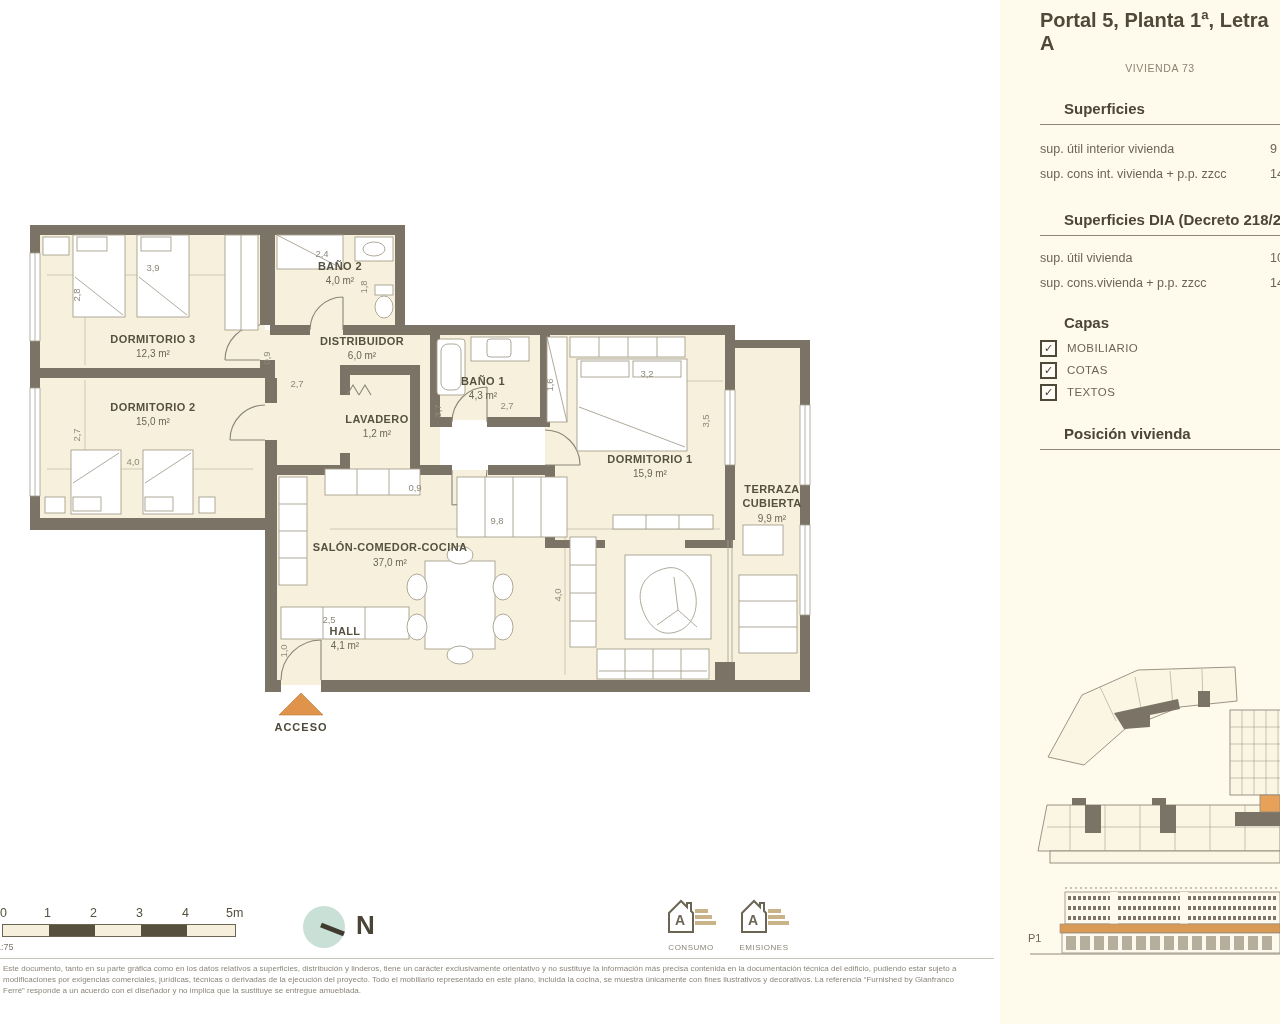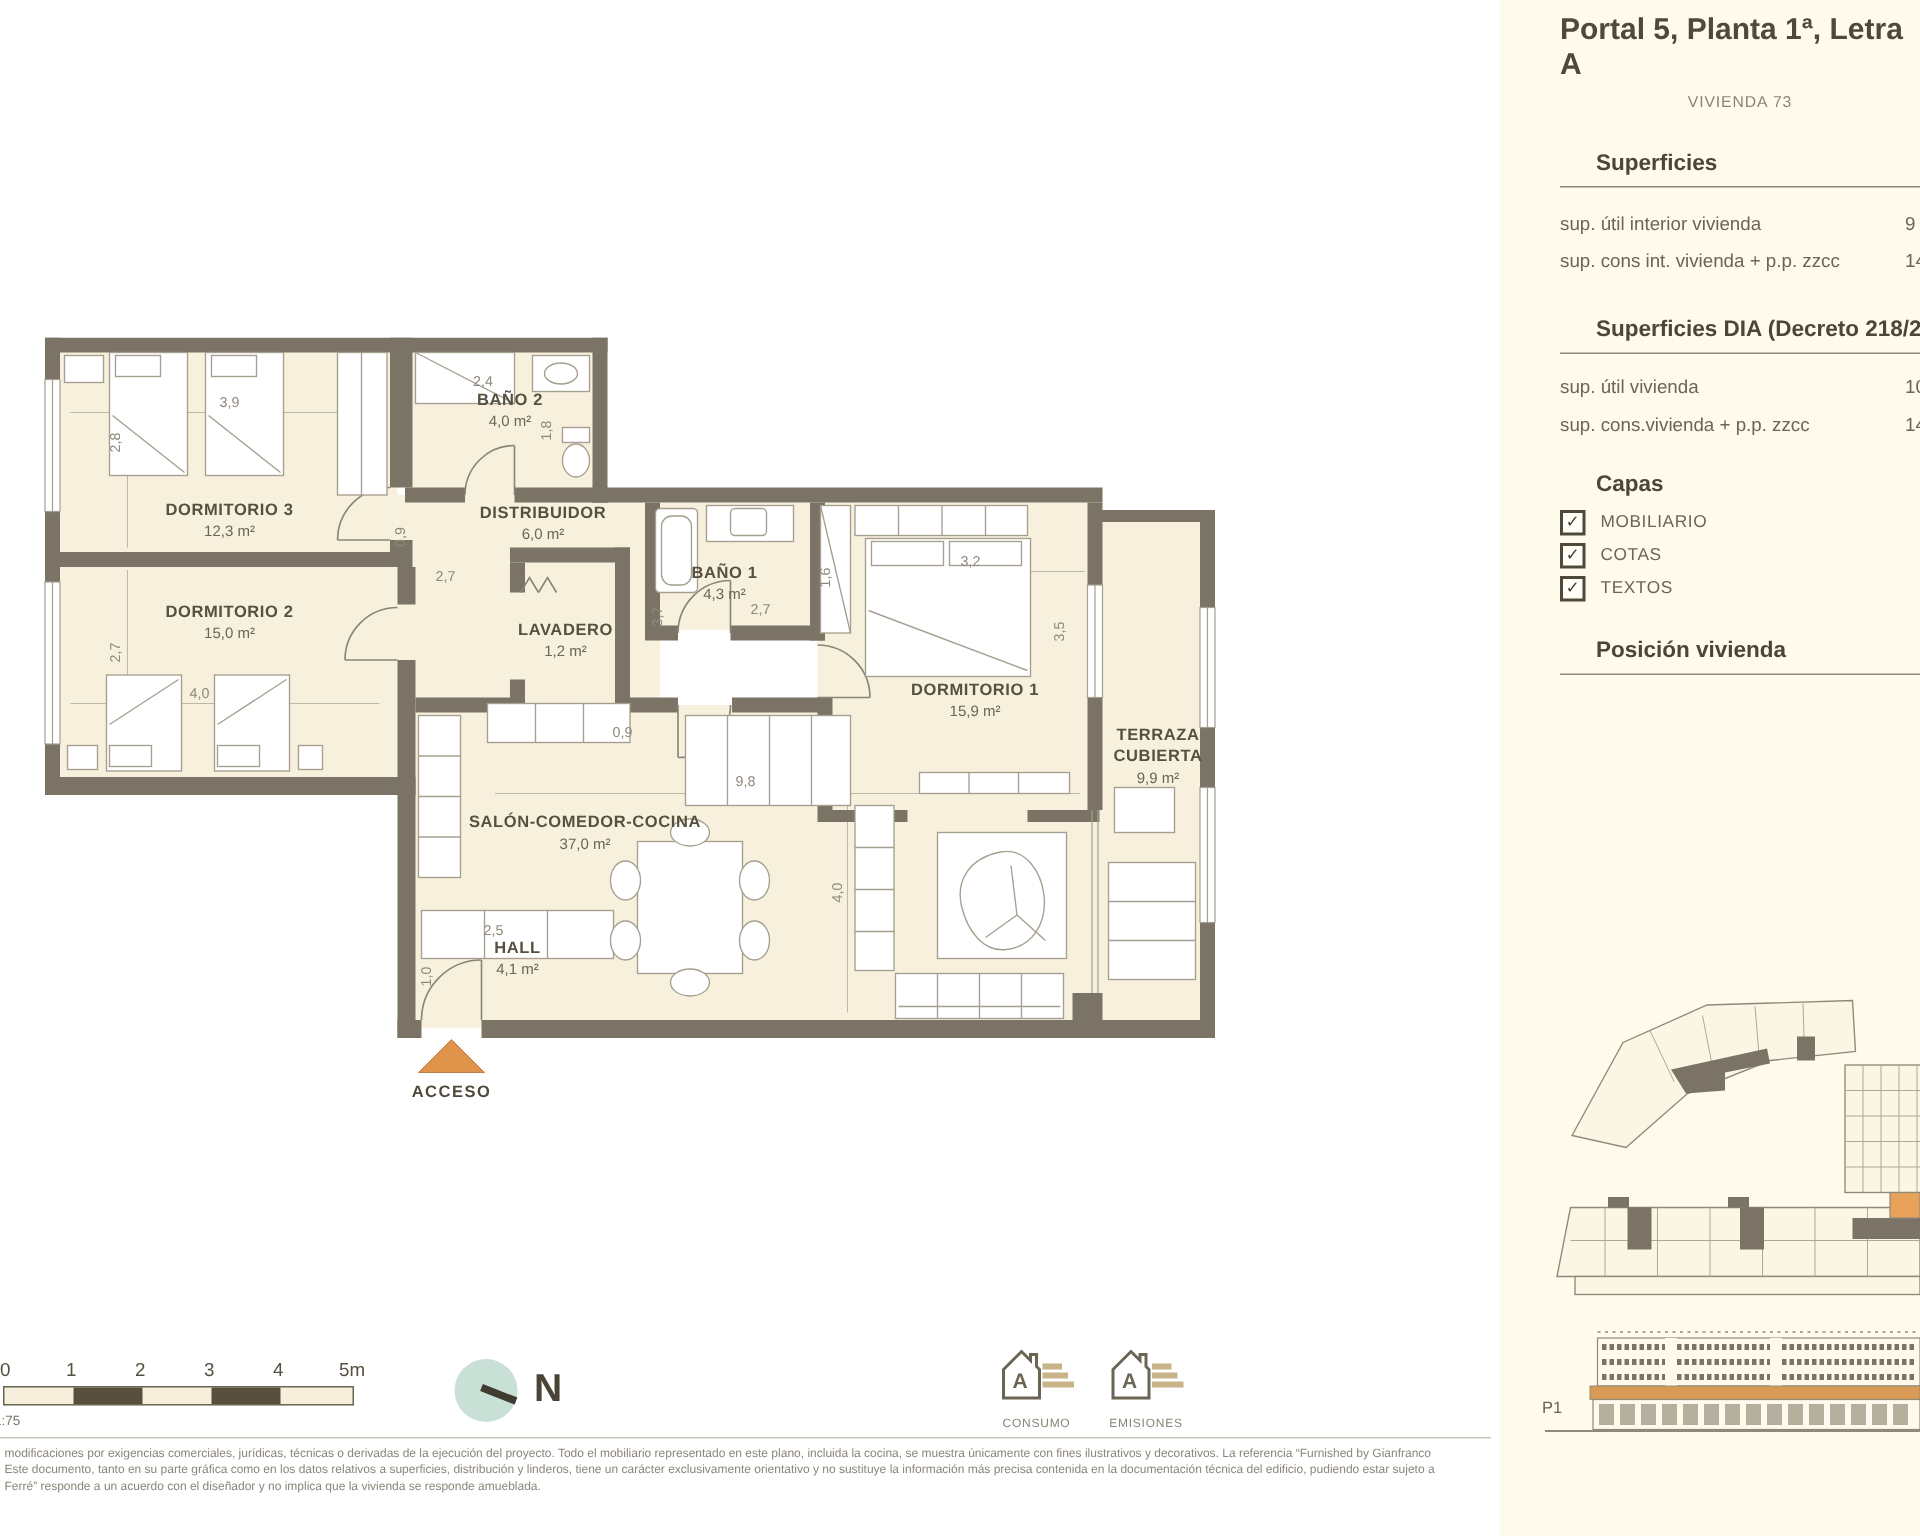--- a/index.html
+++ b/index.html
@@ -327,23 +327,23 @@
       <text x="17" y="29" text-anchor="middle" font-size="14" font-weight="bold" fill="#6B6554">A</text>
       <rect x="32" y="13" width="13" height="4" fill="#C8B488"></rect>
       <rect x="32" y="19" width="17" height="4" fill="#C8B488"></rect>
       <rect x="32" y="25" width="21" height="4" fill="#C8B488"></rect>
     </svg>
     <div class="energy-label">EMISIONES</div>
   </div>
 
   <div class="disc-rule"></div>
   <div class="disclaimer">
+    <div>Este documento, tanto en su parte gráfica como en los datos relativos a superficies, distribución y linderos, tiene un carácter exclusivamente orientativo y no sustituye la información más precisa contenida en la documentación técnica del edificio, pudiendo estar sujeto a</div>
     <div>modificaciones por exigencias comerciales, jurídicas, técnicas o derivadas de la ejecución del proyecto. Todo el mobiliario representado en este plano, incluida la cocina, se muestra únicamente con fines ilustrativos y decorativos. La referencia “Furnished by Gianfranco</div>
-    <div>Este documento, tanto en su parte gráfica como en los datos relativos a superficies, distribución y linderos, tiene un carácter exclusivamente orientativo y no sustituye la información más precisa contenida en la documentación técnica del edificio, pudiendo estar sujeto a</div>
-    <div>Ferré” responde a un acuerdo con el diseñador y no implica que la vivienda se responde amueblada.</div>
+    <div>Ferré” responde a un acuerdo con el diseñador y no implica que la sustituye se entregue amueblada.</div>
   </div>
 </div>
 
 <div class="sidebar">
   <div class="sb-inner">
     <div class="sb-subtitle">Portal 5, Planta 1ª, Letra A</div>
     <div class="sb-unit">VIVIENDA 73</div>
 
     <div style="margin-top:26px">
       <div class="sb-h">Superficies</div>

